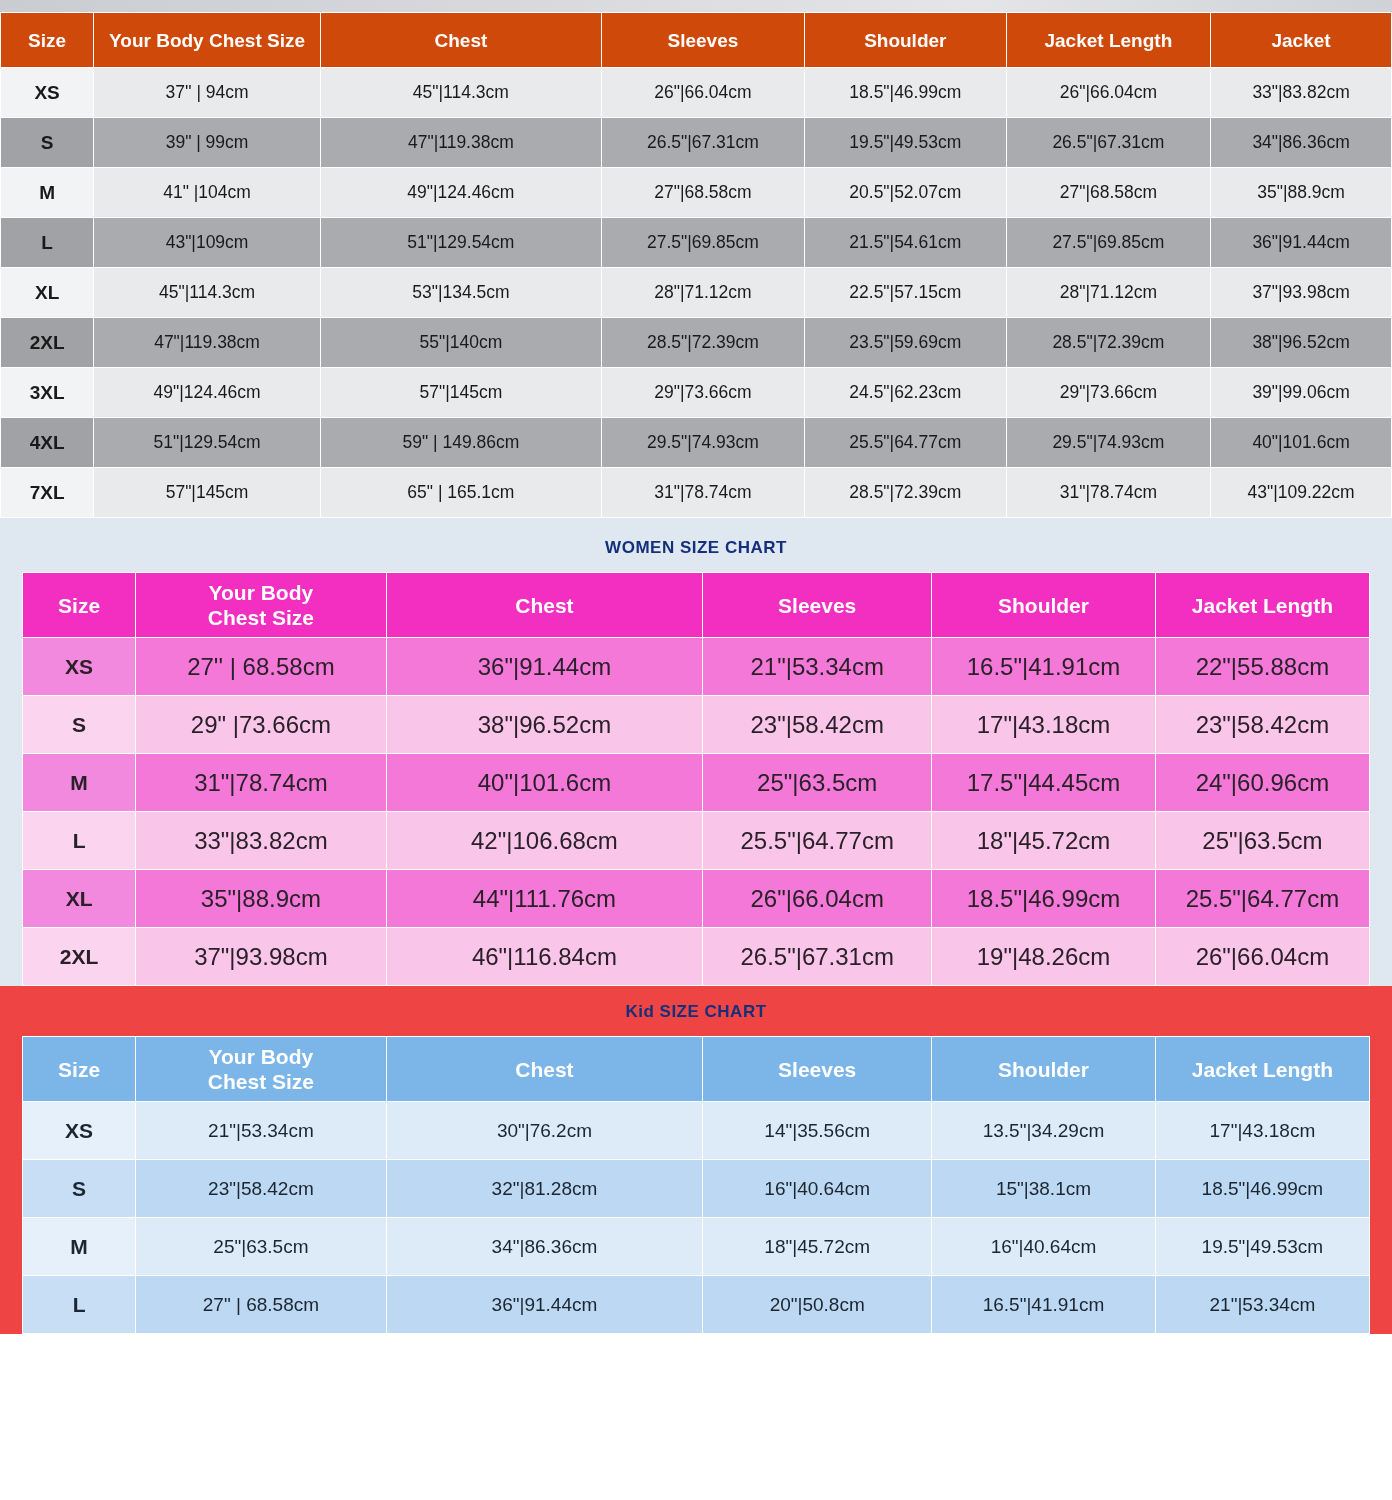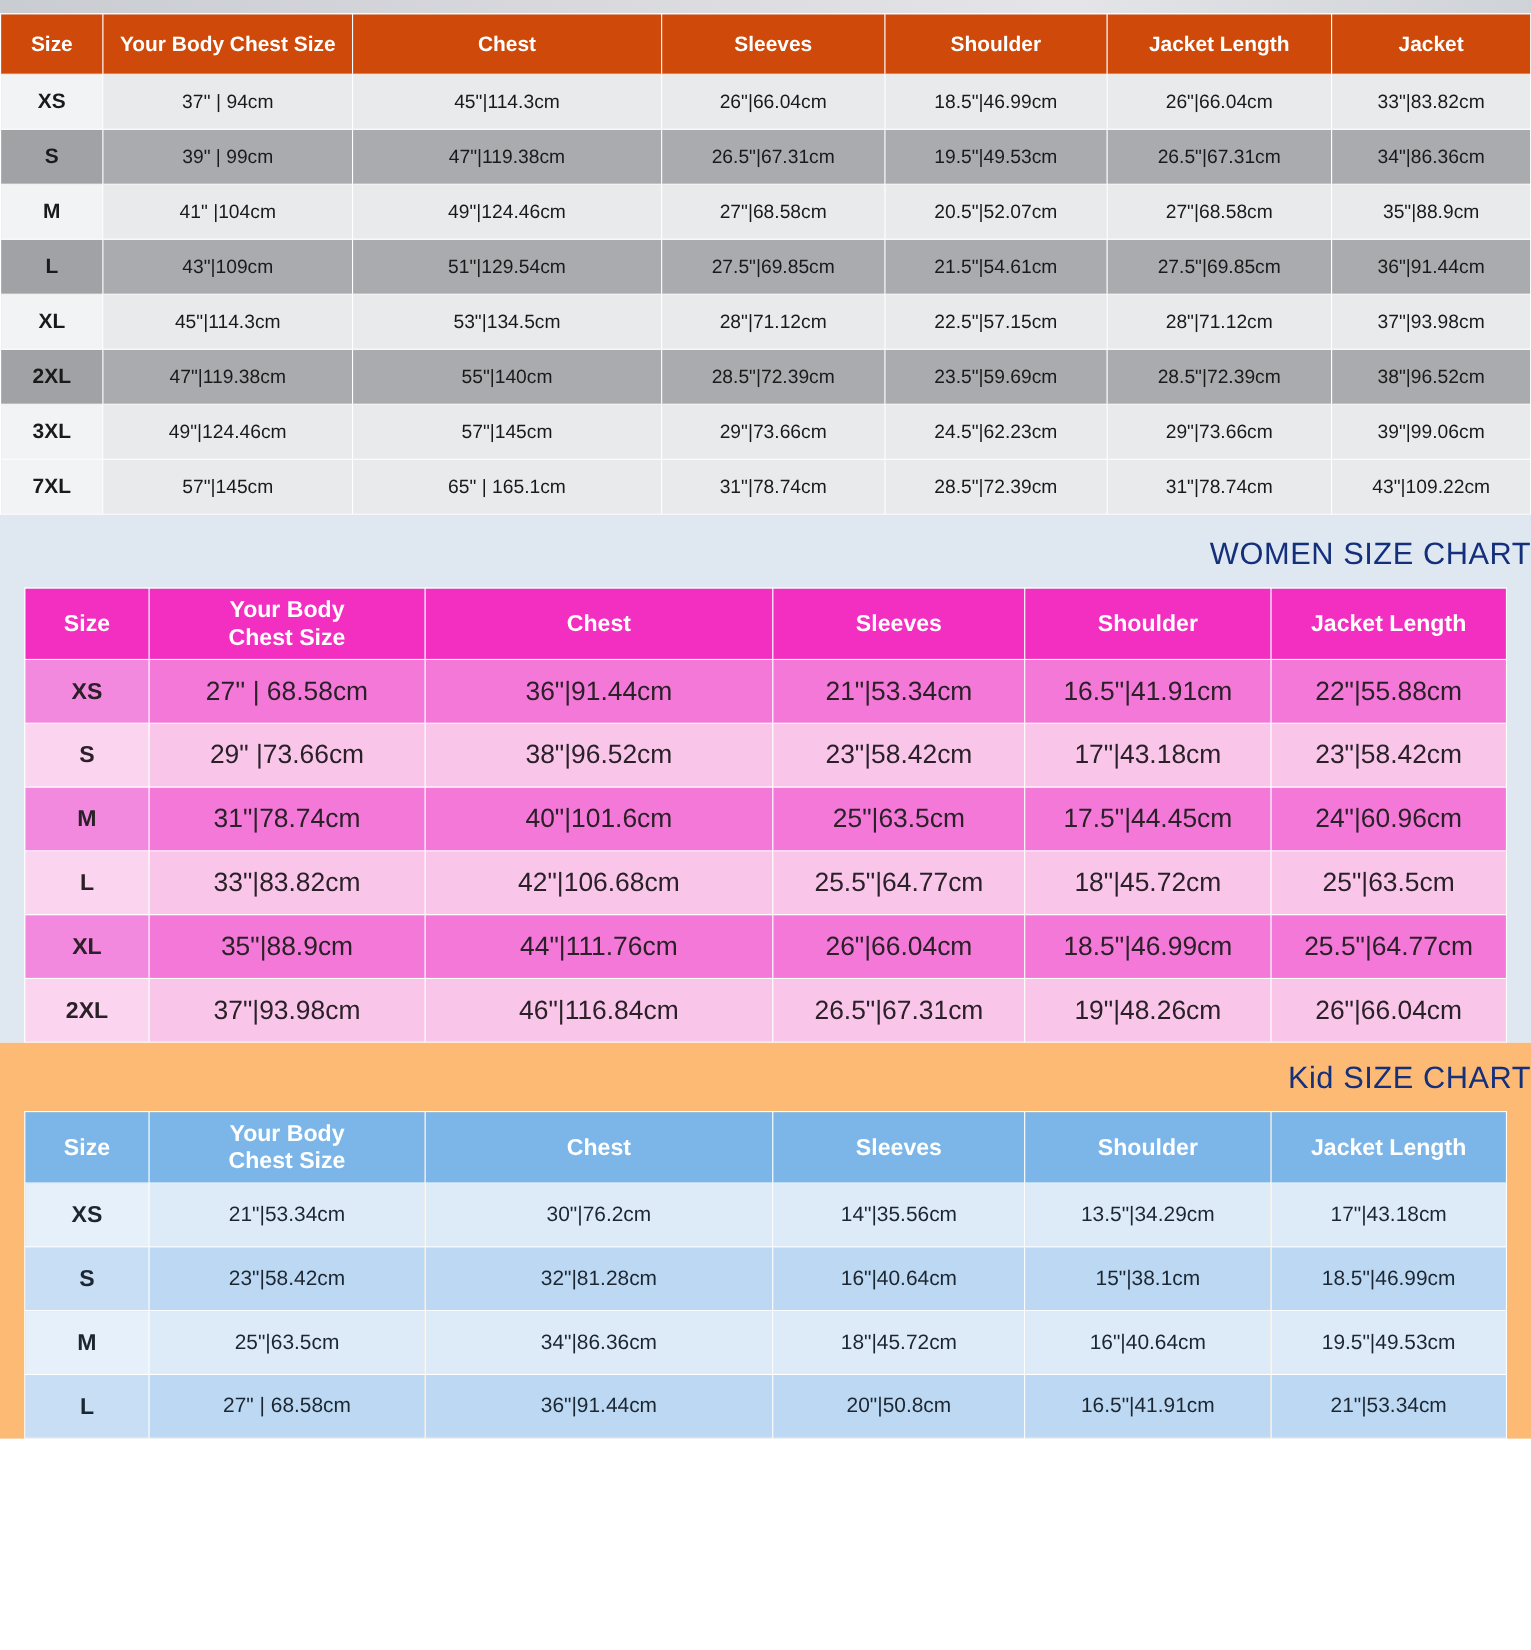--- a/index.html
+++ b/index.html
@@ -75,24 +75,24 @@
   .men-table tr.rdark  td.sizecell { background: #a0a2a6; }
 
   
   .women-section {
     width: 1392px;
     background: #dfe7f1;
     padding: 14px 0 0 0;
     box-sizing: border-box;
   }
   .section-title {
-    text-align: right;
+    text-align: center;
     color: #14307a;
-    font-weight: normal;
-    font-size: 28px;
+    font-weight: bold;
+    font-size: 17px;
     letter-spacing: 0.5px;
     padding: 6px 0 14px 0;
   }
   .women-table {
     width: 1348px;
     margin: 0 auto;
     border-collapse: collapse;
     table-layout: fixed;
   }
   .women-table th, .women-table td {
@@ -115,21 +115,21 @@
   }
   .women-table tr.rlight td { background: #f9c6ea; }
   .women-table tr.rdark td  { background: #f478d8; }
   .women-table td.sizecell { font-weight: bold; font-size: 21px; }
   .women-table tr.rlight td.sizecell { background: #fbd4ef; }
   .women-table tr.rdark td.sizecell  { background: #f389de; }
 
   
   .kid-section {
     width: 1392px;
-    background: #fdba74;
+    background: #ef4444;
     padding: 10px 0 0 0;
     box-sizing: border-box;
   }
   .kid-table {
     width: 1348px;
     margin: 0 auto;
     border-collapse: collapse;
     table-layout: fixed;
   }
   .kid-table th, .kid-table td {
@@ -239,20 +239,29 @@
           <td>38"|96.52cm</td>
         </tr>
         <tr class="rlight">
           <td class="sizecell">3XL</td>
           <td>49"|124.46cm</td>
           <td>57"|145cm</td>
           <td>29"|73.66cm</td>
           <td>24.5"|62.23cm</td>
           <td>29"|73.66cm</td>
           <td>39"|99.06cm</td>
+        </tr>
+        <tr class="rdark">
+          <td class="sizecell">4XL</td>
+          <td>51"|129.54cm</td>
+          <td>59" | 149.86cm</td>
+          <td>29.5"|74.93cm</td>
+          <td>25.5"|64.77cm</td>
+          <td>29.5"|74.93cm</td>
+          <td>40"|101.6cm</td>
         </tr>
         <tr class="rlight">
           <td class="sizecell">7XL</td>
           <td>57"|145cm</td>
           <td>65" | 165.1cm</td>
           <td>31"|78.74cm</td>
           <td>28.5"|72.39cm</td>
           <td>31"|78.74cm</td>
           <td>43"|109.22cm</td>
         </tr>

